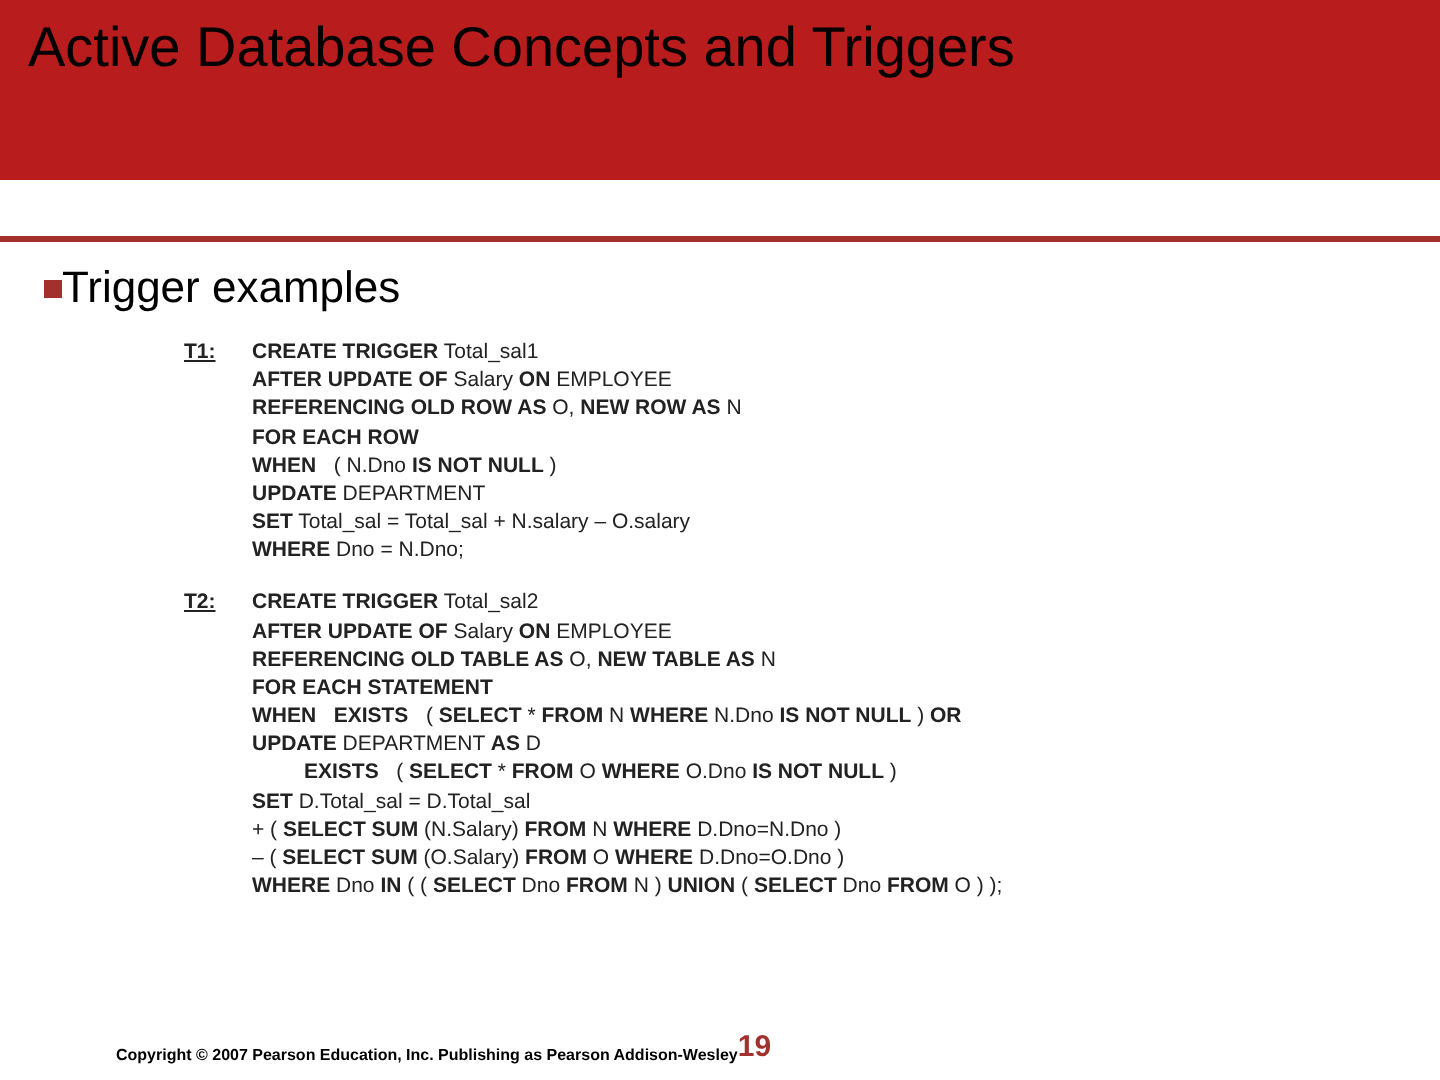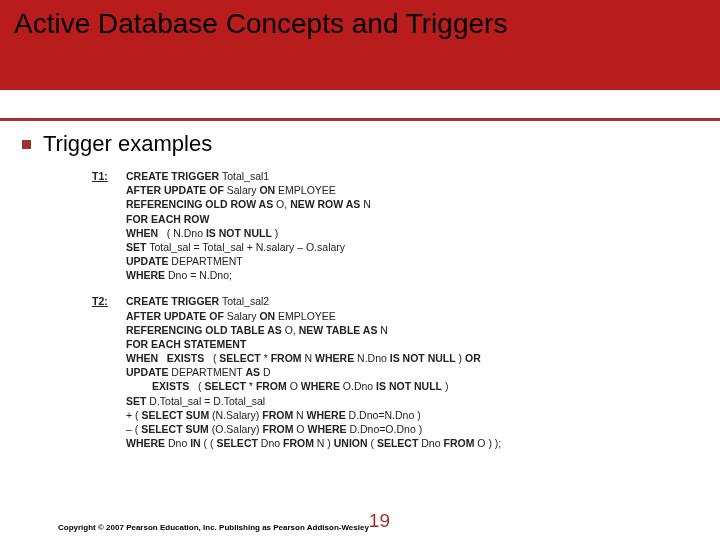--- a/index.html
+++ b/index.html
@@ -28,21 +28,21 @@
     height: 3px;
     background: #a4302e;
     margin-top: 28px;
   }
   .body-area {
     padding: 10px 20px 0 22px;
   }
   .bullet-row {
     display: flex;
     align-items: center;
-    gap: 12px;
+    gap: 0;
     margin-bottom: 12px;
   }
   .bullet-sq {
     width: 9px;
     height: 9px;
     background: #a4302e;
     flex: 0 0 auto;
   }
   .bullet-text {
     font-size: 22px;
@@ -79,22 +79,22 @@
     display: flex;
     justify-content: flex-start;
     align-items: flex-end;
   }
   .copyright {
     font-size: 8px;
     font-weight: 700;
     color: #000;
   }
   .pagenum {
-    font-size: 19px;
-    font-weight: 400;
+    font-size: 15px;
+    font-weight: 700;
     color: #a4302e;
   }
 </style>
 </head>
 <body>
 
 <div class="title-band">
   <h1>Active Database Concepts and Triggers</h1>
 </div>
 <div class="accent-line"></div>
@@ -106,22 +106,22 @@
   </div>
 
   <div class="code-block">
 
     <div class="trig">
       <div class="row"><span class="lbl">T1:</span><span class="kw">CREATE TRIGGER</span><span> Total_sal1</span></div>
       <div class="row indent1"><span class="kw">AFTER UPDATE OF</span><span> Salary </span><span class="kw">ON</span><span> EMPLOYEE</span></div>
       <div class="row indent1"><span class="kw">REFERENCING OLD ROW AS</span><span> O, </span><span class="kw">NEW ROW AS</span><span> N</span></div>
       <div class="row indent1"><span class="kw">FOR EACH ROW</span></div>
       <div class="row indent1"><span class="kw">WHEN</span><span>   ( N.Dno </span><span class="kw">IS NOT NULL</span><span> )</span></div>
+      <div class="row indent1"><span class="kw">UPDATE</span><span> DEPARTMENT</span></div>
       <div class="row indent1"><span class="kw">SET</span><span> Total_sal = Total_sal + N.salary – O.salary</span></div>
-      <div class="row indent1"><span class="kw">UPDATE</span><span> DEPARTMENT</span></div>
       <div class="row indent1"><span class="kw">WHERE</span><span> Dno = N.Dno;</span></div>
     </div>
 
     <div class="trig">
       <div class="row"><span class="lbl">T2:</span><span class="kw">CREATE TRIGGER</span><span> Total_sal2</span></div>
       <div class="row indent1"><span class="kw">AFTER UPDATE OF</span><span> Salary </span><span class="kw">ON</span><span> EMPLOYEE</span></div>
       <div class="row indent1"><span class="kw">REFERENCING OLD TABLE AS</span><span> O, </span><span class="kw">NEW TABLE AS</span><span> N</span></div>
       <div class="row indent1"><span class="kw">FOR EACH STATEMENT</span></div>
       <div class="row indent1"><span class="kw">WHEN   EXISTS</span><span>   ( </span><span class="kw">SELECT</span><span> * </span><span class="kw">FROM</span><span> N </span><span class="kw">WHERE</span><span> N.Dno </span><span class="kw">IS NOT NULL</span><span> ) </span><span class="kw">OR</span></div>
       <div class="row indent1"><span class="kw">UPDATE</span><span> DEPARTMENT </span><span class="kw">AS</span><span> D</span></div>

